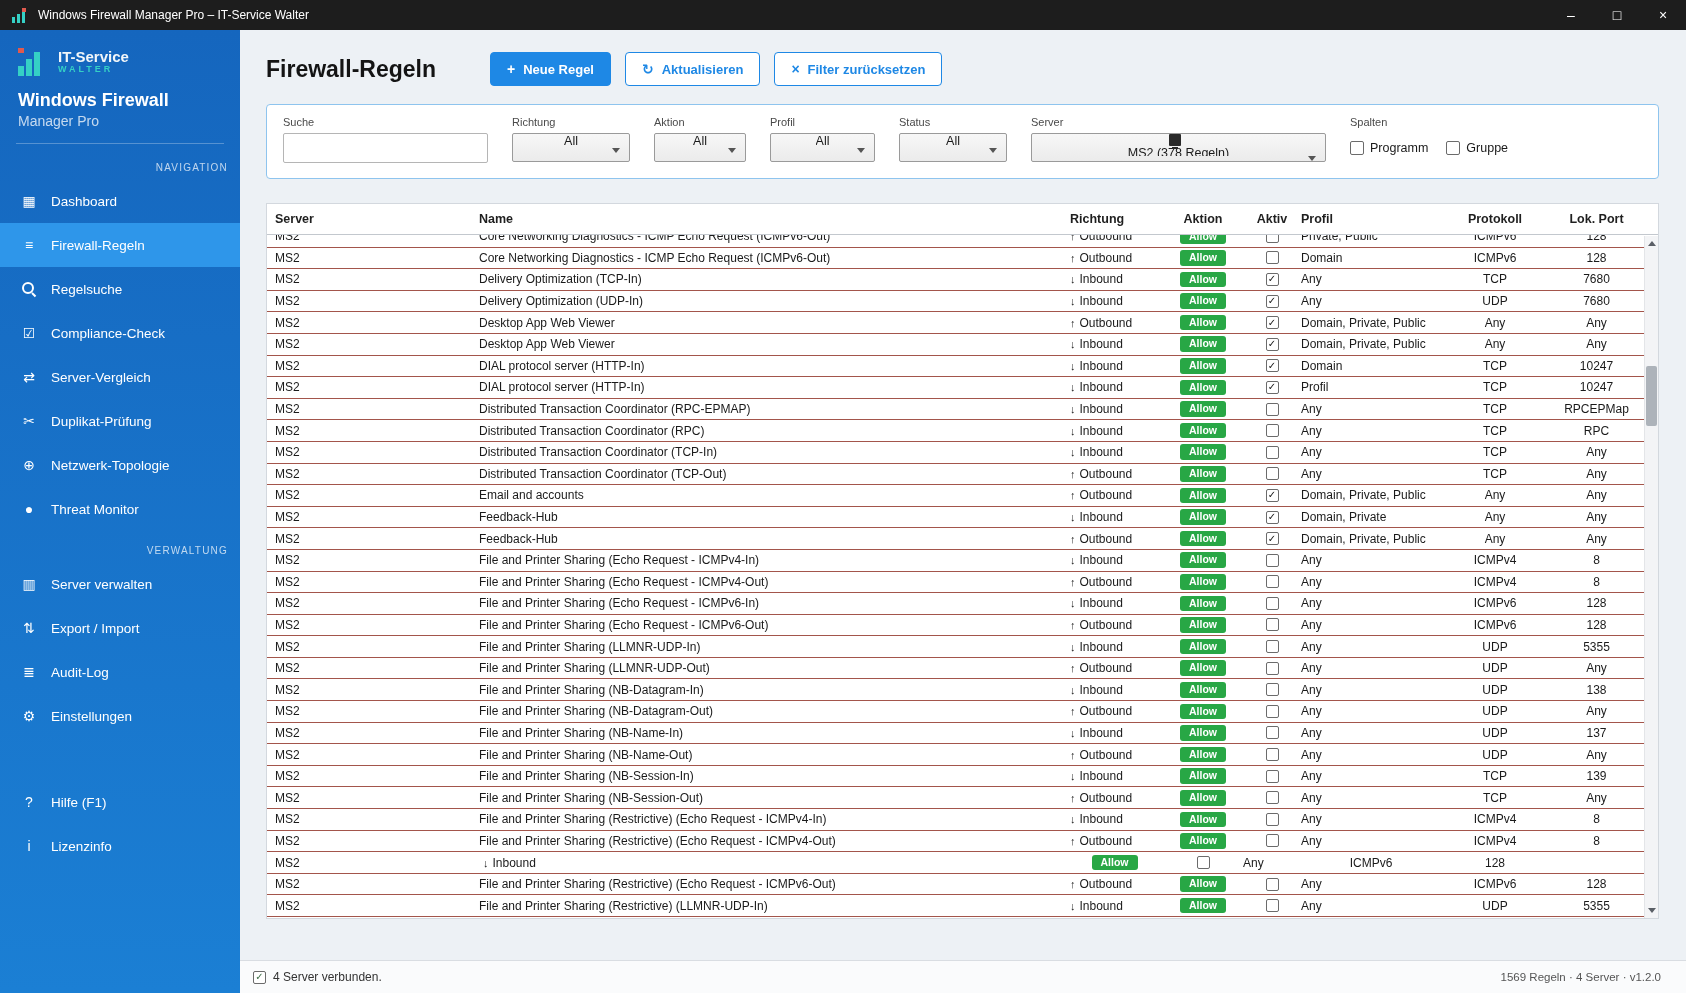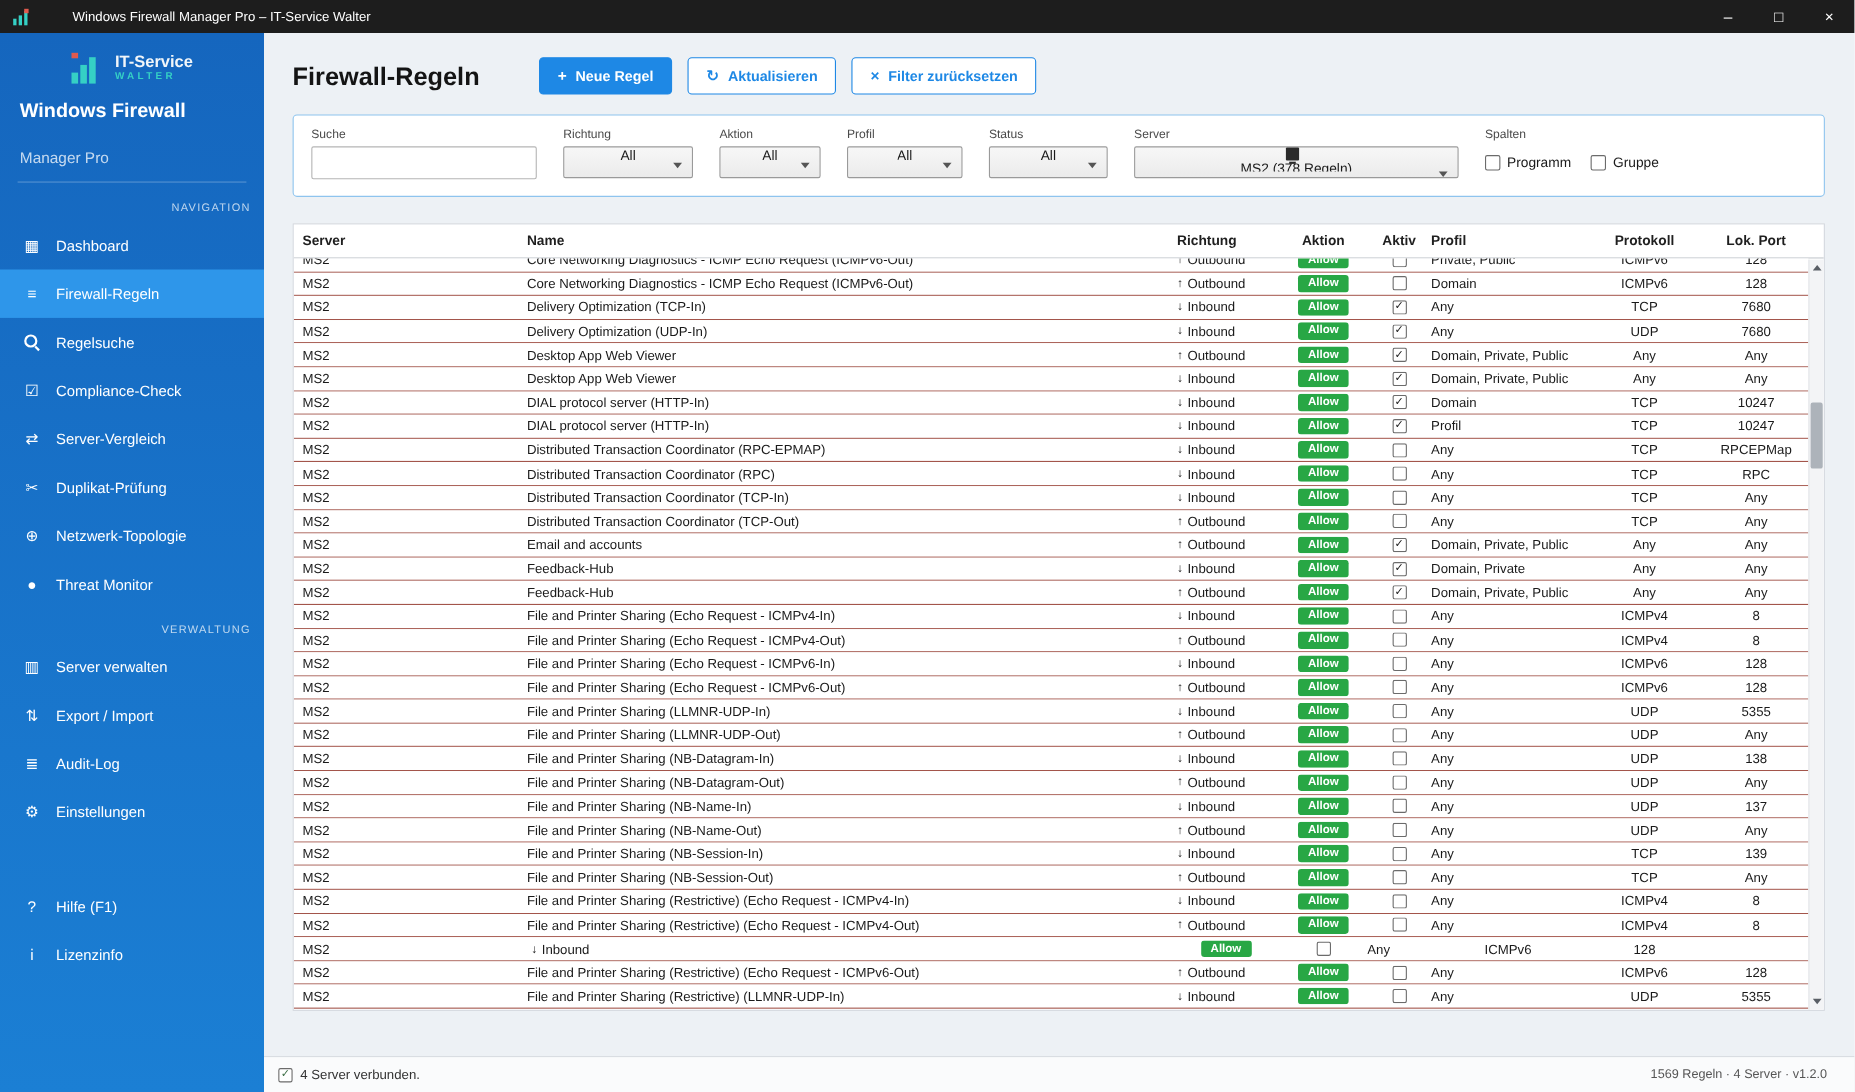--- a/index.html
+++ b/index.html
@@ -4,44 +4,44 @@
 <style>
   * { margin:0; padding:0; box-sizing:border-box; }
   html,body { width:1686px; height:993px; }
   body {
     font-family:"Liberation Sans","DejaVu Sans",sans-serif;
     background:#edf1f5; overflow:hidden; color:#1a1a1a;
   }
   .window { width:1686px; height:993px; display:flex; flex-direction:column; }
 
   
-  .titlebar { height:30px; background:var(--titlebar-bg,#1d1d1d); color:#fff; display:flex; align-items:center; flex:0 0 30px;gap:28px; }
+  .titlebar { height:30px; background:var(--titlebar-bg,#1d1d1d); color:#fff; display:flex; align-items:center; flex:0 0 30px; }
   .titlebar-icon { width:16px; height:15px; margin-left:12px; display:flex; align-items:flex-end; gap:2px; position:relative; }
   .titlebar-icon i { width:3px; background:var(--logo-teal,#35d0c5); display:block; }
   .titlebar-icon .b1{height:6px;} .titlebar-icon .b2{height:9px;} .titlebar-icon .b3{height:13px;}
   .titlebar-icon::after { content:""; position:absolute; top:0; right:2px; width:4px; height:4px; background:#e05a4e; }
   .titlebar-title { margin-left:10px; font-size:12px; }
   .win-controls { margin-left:auto; display:flex; height:100%; }
   .win-btn { width:46px; height:100%; display:flex; align-items:center; justify-content:center; font-size:14px; color:#fff; cursor:pointer; }
 
   
   .app { flex:1; display:flex; min-height:0; }
 
   
   .sidebar { width:240px; flex:0 0 240px; background:linear-gradient(180deg,var(--sidebar-top,#1566be),var(--sidebar-bottom,#1b7fd4)); color:#fff; display:flex; flex-direction:column; overflow:hidden; }
-  .logo-row { display:flex; align-items:center; gap:10px; padding:18px 18px 6px 18px;justify-content:center; }
+  .logo-row { display:flex; align-items:center; gap:10px; padding:18px 18px 6px 18px; }
   .logo-badge { width:30px; height:28px; display:flex; align-items:flex-end; gap:2px; position:relative; }
   .logo-badge i { width:6px; background:var(--logo-teal,#35d0c5); display:block; }
   .logo-badge i:nth-child(1){height:10px;} .logo-badge i:nth-child(2){height:17px;} .logo-badge i:nth-child(3){height:24px;}
   .logo-badge::after { content:""; position:absolute; top:0; left:0; width:6px; height:5px; background:#e05a4e; }
   .logo-text { display:flex; flex-direction:column; line-height:1.05; }
   .logo-line1 { font-size:15px; font-weight:bold; color:#f2f6f9; }
   .logo-line2 { font-size:9px; letter-spacing:3px; color:var(--logo-teal,#35d0c5); font-weight:bold; }
   .app-title { font-size:18px; font-weight:bold; padding:8px 18px 0 18px; }
-  .app-subtitle { font-size:14px; color:rgba(255,255,255,.75); padding:2px 18px 0 18px;margin-top:22px; }
+  .app-subtitle { font-size:14px; color:rgba(255,255,255,.75); padding:2px 18px 0 18px; }
   .sidebar-divider { height:1px; background:rgba(255,255,255,.28); margin:14px 16px 4px 16px; }
   .nav-section-label { font-size:10px; letter-spacing:1.2px; color:rgba(255,255,255,.72); padding:14px 12px 6px 20px;text-align:right; }
   .nav-item { height:44px; display:flex; align-items:center; gap:13px; padding:0 20px; font-size:13.5px; cursor:pointer; }
   .nav-item.active { background:var(--sidebar-active,#2e96ea); }
   .nav-icon { width:18px; height:18px; display:inline-flex; align-items:center; justify-content:center; font-size:14px; flex:0 0 18px; }
   .sidebar-footer { margin-top:42px; }
 
   .css-search { position:relative; }
   .css-search::before { content:""; position:absolute; left:2px; top:2px; width:8px; height:8px; border:2px solid currentColor; border-radius:50%; }
   .css-search::after { content:""; position:absolute; left:12px; top:12px; width:5px; height:2px; background:currentColor; transform:rotate(45deg); transform-origin:left center; }

